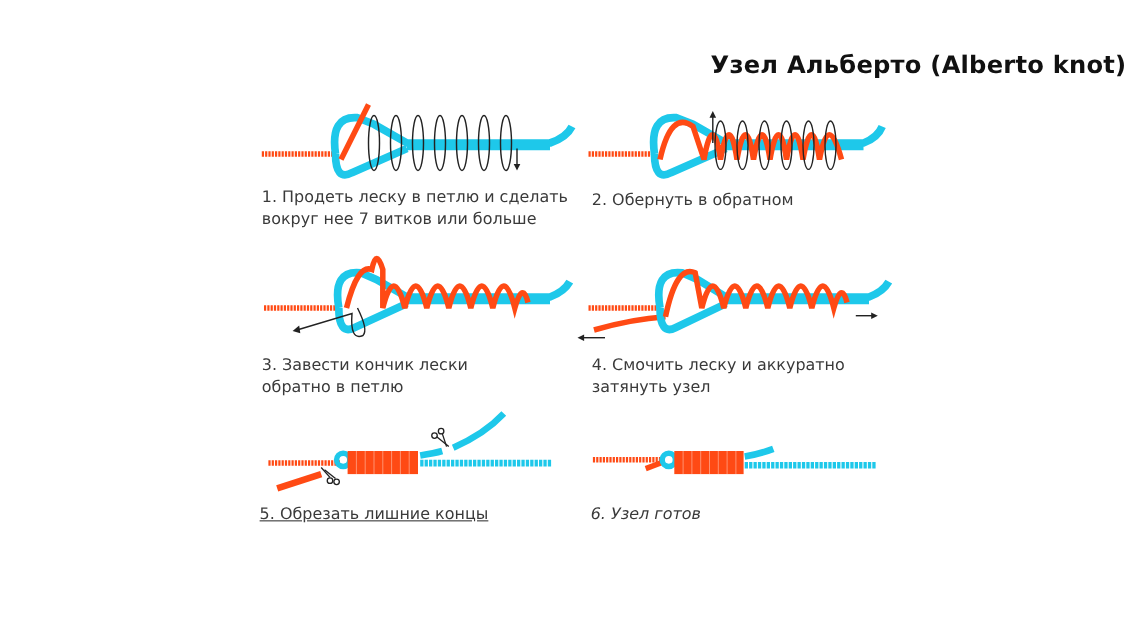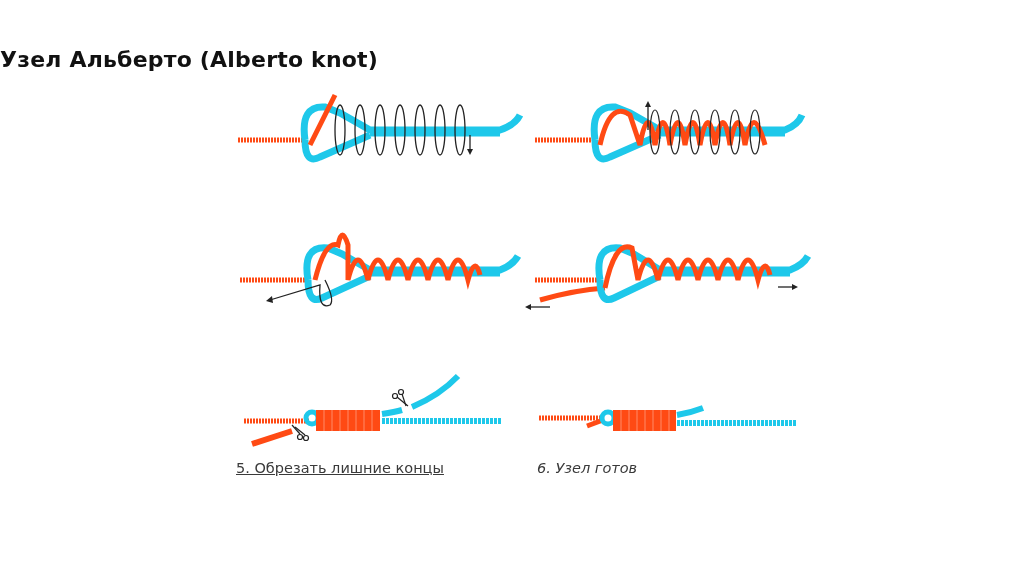--- a/index.html
+++ b/index.html
@@ -1,17 +1,17 @@
 <!DOCTYPE html>
 <html><head>
 <meta charset="utf-8">
 <style>
   html, body { margin:0; padding:0; background:#ffffff; }
   body { width:1024px; height:576px; position:relative; overflow:hidden; font-family:"DejaVu Sans", sans-serif; }
-  .title { position:absolute; left:0; width:1024px; top:47px; text-align:left; font-size:22px; font-weight:bold; color:#111; letter-spacing:0.2px; }
+  .title { position:absolute; left:0; width:1024px; top:47px; text-align:right; font-size:22px; font-weight:bold; color:#111; letter-spacing:0.2px; }
   .step { position:absolute; }
   .step svg { position:absolute; left:0; top:0; overflow:visible; }
   .caption { position:absolute; font-size:14.5px; line-height:20px; color:#3a3a3a; white-space:nowrap; font-family:"DejaVu Sans", sans-serif; }
 </style>
 </head>
 <body>
 
 <div class="title">Узел  Альберто (Alberto knot)</div>
 
 <div class="step" style="left:230px;top:85px;width:300px;height:130px;">
@@ -27,20 +27,22 @@
       <ellipse cx="150" cy="45" rx="5" ry="25"></ellipse>
       <ellipse cx="170" cy="45" rx="5" ry="25"></ellipse>
       <ellipse cx="190" cy="45" rx="5" ry="25"></ellipse>
       <ellipse cx="210" cy="45" rx="5" ry="25"></ellipse>
       <ellipse cx="230" cy="45" rx="5" ry="25"></ellipse>
     </g>
     <path d="M240,50 L240,68" stroke="#222" stroke-width="1.3"></path>
     <path d="M237,64 L240,70 L243,64" fill="#222"></path>
   </svg>
   <div class="caption" style="left:8px;top:85px;">
+    <div>1. Продеть леску в петлю и сделать</div>
+    <div>вокруг нее 7 витков или больше</div>
   </div>
 </div>
 
 <div class="step" style="left:530px;top:85px;width:290px;height:130px;">
   <svg width="290" height="90">
     <line x1="5" y1="55" x2="65" y2="55" stroke="#ff4a14" stroke-width="5" stroke-dasharray="2 1"></line>
     <path d="M65,55 Q60,20 85,22 L100,28 L130,45 L255,45 Q268,40 272,30" fill="none" stroke="#1ec8ea" stroke-width="7"></path>
     <path d="M130,48 L255,48" fill="none" stroke="#1ec8ea" stroke-width="7"></path>
     <path d="M65,55 Q65,80 80,72 L130,50" fill="none" stroke="#1ec8ea" stroke-width="7"></path>
     <path d="M70,60 Q80,15 100,30 L110,60 Q118,15 125,60 Q133,15 140,60 Q148,15 155,60 Q163,15 170,60 Q178,15 185,60 Q193,15 200,60 Q208,15 215,60 Q223,15 235,60" fill="none" stroke="#ff4a14" stroke-width="5"></path>
@@ -49,50 +51,57 @@
       <ellipse cx="145" cy="47" rx="5" ry="22"></ellipse>
       <ellipse cx="165" cy="47" rx="5" ry="22"></ellipse>
       <ellipse cx="185" cy="47" rx="5" ry="22"></ellipse>
       <ellipse cx="205" cy="47" rx="5" ry="22"></ellipse>
       <ellipse cx="225" cy="47" rx="5" ry="22"></ellipse>
     </g>
     <path d="M118,45 L118,18" stroke="#222" stroke-width="1.3"></path>
     <path d="M115,22 L118,16 L121,22" fill="#222"></path>
   </svg>
   <div class="caption" style="left:8px;top:87px;">
+    <div>2. Обернуть в обратном</div>
   </div>
 </div>
 
 <div class="step" style="left:230px;top:220px;width:300px;height:150px;">
   <svg width="300" height="100">
     <line x1="10" y1="60" x2="78" y2="60" stroke="#ff4a14" stroke-width="5" stroke-dasharray="2 1"></line>
     <path d="M78,60 Q72,25 98,28 L112,34 L140,50 L270,50 Q283,45 288,36" fill="none" stroke="#1ec8ea" stroke-width="7"></path>
     <path d="M140,53 L270,53" fill="none" stroke="#1ec8ea" stroke-width="7"></path>
     <path d="M78,60 Q78,85 92,78 L140,56" fill="none" stroke="#1ec8ea" stroke-width="7"></path>
     <path d="M85,60 Q95,20 108,25 Q112,5 118,25 L118,60 Q128,20 138,60 Q148,20 158,60 Q168,20 178,60 Q188,20 198,60 Q208,20 218,60 Q228,20 238,60 Q245,35 250,55" fill="none" stroke="#ff4a14" stroke-width="5"></path>
     <path d="M95,60 Q105,80 100,85 Q88,90 90,65 L40,80" fill="none" stroke="#222" stroke-width="1.3"></path>
     <path d="M42,76 L36,81 L43,83" fill="#222"></path>
   </svg>
   <div class="caption" style="left:8px;top:102px;">
+    <div>3. Завести кончик лески</div>
+    <div>обратно в петлю</div>
   </div>
 </div>
 
 <div class="step" style="left:520px;top:220px;width:300px;height:150px;">
   <svg width="300" height="100">
     <line x1="15" y1="60" x2="80" y2="60" stroke="#ff4a14" stroke-width="5" stroke-dasharray="2 1"></line>
     <path d="M20,80 Q55,70 85,68" fill="none" stroke="#ff4a14" stroke-width="5"></path>
     <path d="M80,60 Q74,25 100,28 L114,34 L140,50 L270,50 Q283,45 288,36" fill="none" stroke="#1ec8ea" stroke-width="7"></path>
     <path d="M140,53 L270,53" fill="none" stroke="#1ec8ea" stroke-width="7"></path>
     <path d="M80,60 Q80,85 94,78 L140,56" fill="none" stroke="#1ec8ea" stroke-width="7"></path>
     <path d="M85,68 Q95,20 112,28 L118,60 Q128,20 138,60 Q148,20 158,60 Q168,20 178,60 Q188,20 198,60 Q208,20 218,60 Q228,20 238,60 Q245,35 250,55" fill="none" stroke="#ff4a14" stroke-width="5"></path>
     <path d="M258,67 L275,67" stroke="#222" stroke-width="1.3"></path>
     <path d="M272,64 L278,67 L272,70" fill="#222"></path>
     <path d="M8,87 L30,87" stroke="#222" stroke-width="1.3"></path>
     <path d="M11,84 L5,87 L11,90" fill="#222"></path>
   </svg>
+  <div class="caption" style="left:18px;top:102px;">
+    <div>4. Смочить леску и аккуратно</div>
+    <div>затянуть узел</div>
+  </div>
 </div>
 
 <div class="step" style="left:230px;top:370px;width:300px;height:120px;">
   <svg width="300" height="90">
     <line x1="14" y1="51" x2="80" y2="51" stroke="#ff4a14" stroke-width="5" stroke-dasharray="2 1"></line>
     <line x1="22" y1="74" x2="62" y2="61" stroke="#ff4a14" stroke-width="6"></line>
     <line x1="152" y1="51" x2="272" y2="51" stroke="#1ec8ea" stroke-width="6" stroke-dasharray="3 1"></line>
     <path d="M152,44 Q165,42 172,40" fill="none" stroke="#1ec8ea" stroke-width="6"></path>
     <path d="M182,37 Q210,25 228,6" fill="none" stroke="#1ec8ea" stroke-width="6"></path>
     <circle cx="82" cy="48" r="6" fill="none" stroke="#1ec8ea" stroke-width="5"></circle>

